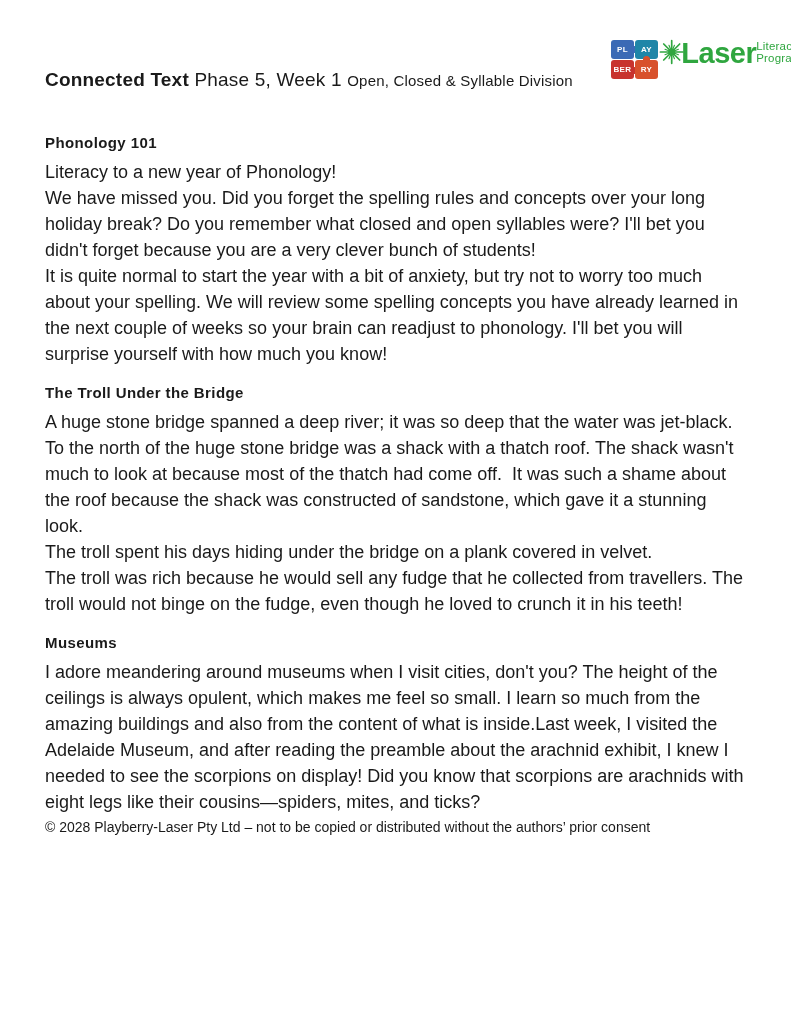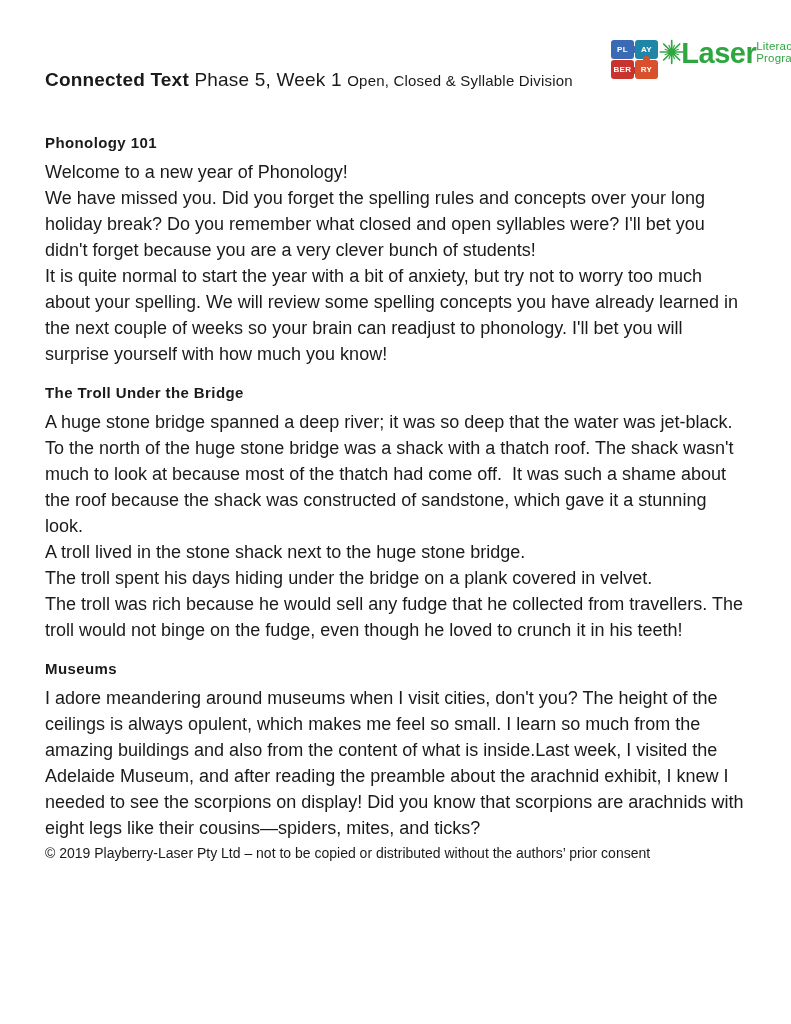--- a/index.html
+++ b/index.html
@@ -135,35 +135,34 @@
         <div class="brand-laser">Laser</div>
         <div class="brand-sub">Literacy Program</div>
       </div>
 
       <div class="resource-code">T1-2</div>
     </div>
   </header>
 
   <section class="doc-section">
     <h2>Phonology 101</h2>
-    <p>Welcome to a new year of Phonology!</p>
+    <p>Literacy to a new year of Phonology!</p>
     <p>We have missed you. Did you forget the spelling rules and concepts over your long holiday break? Do you remember what closed and open syllables were? I'll bet you didn't forget because you are a very clever bunch of students!</p>
     <p>It is quite normal to start the year with a bit of anxiety, but try not to worry too much about your spelling. We will review some spelling concepts you have already learned in the next couple of weeks so your brain can readjust to phonology. I'll bet you will surprise yourself with how much you know!</p>
   </section>
 
   <section class="doc-section">
     <h2>The Troll Under the Bridge</h2>
     <p>A huge stone bridge spanned a deep river; it was so deep that the water was jet-black.  To the north of the huge stone bridge was a shack with a thatch roof. The shack wasn't much to look at because most of the thatch had come off.  It was such a shame about the roof because the shack was constructed of sandstone, which gave it a stunning look.</p>
-    <p>A troll lived in the stone shack next to the huge stone bridge.</p>
     <p>The troll spent his days hiding under the bridge on a plank covered in velvet.</p>
     <p>The troll was rich because he would sell any fudge that he collected from travellers. The troll would not binge on the fudge, even though he loved to crunch it in his teeth!</p>
   </section>
 
   <section class="doc-section">
     <h2>Museums</h2>
     <p>I adore meandering around museums when I visit cities, don't you? The height of the ceilings is always opulent, which makes me feel so small. I learn so much from the amazing buildings and also from the content of what is inside.Last week, I visited the Adelaide Museum, and after reading the preamble about the arachnid exhibit, I knew I needed to see the scorpions on display! Did you know that scorpions are arachnids with eight legs like their cousins—spiders, mites, and ticks?</p>
   </section>
 
   <footer class="page-footer">
-    <p>© 2019 Playberry-Laser Pty Ltd – not to be copied or distributed without the authors’ prior consent</p>
+    <p>© 2028 Playberry-Laser Pty Ltd – not to be copied or distributed without the authors’ prior consent</p>
   </footer>
 
 </div>
 
 </body></html>

